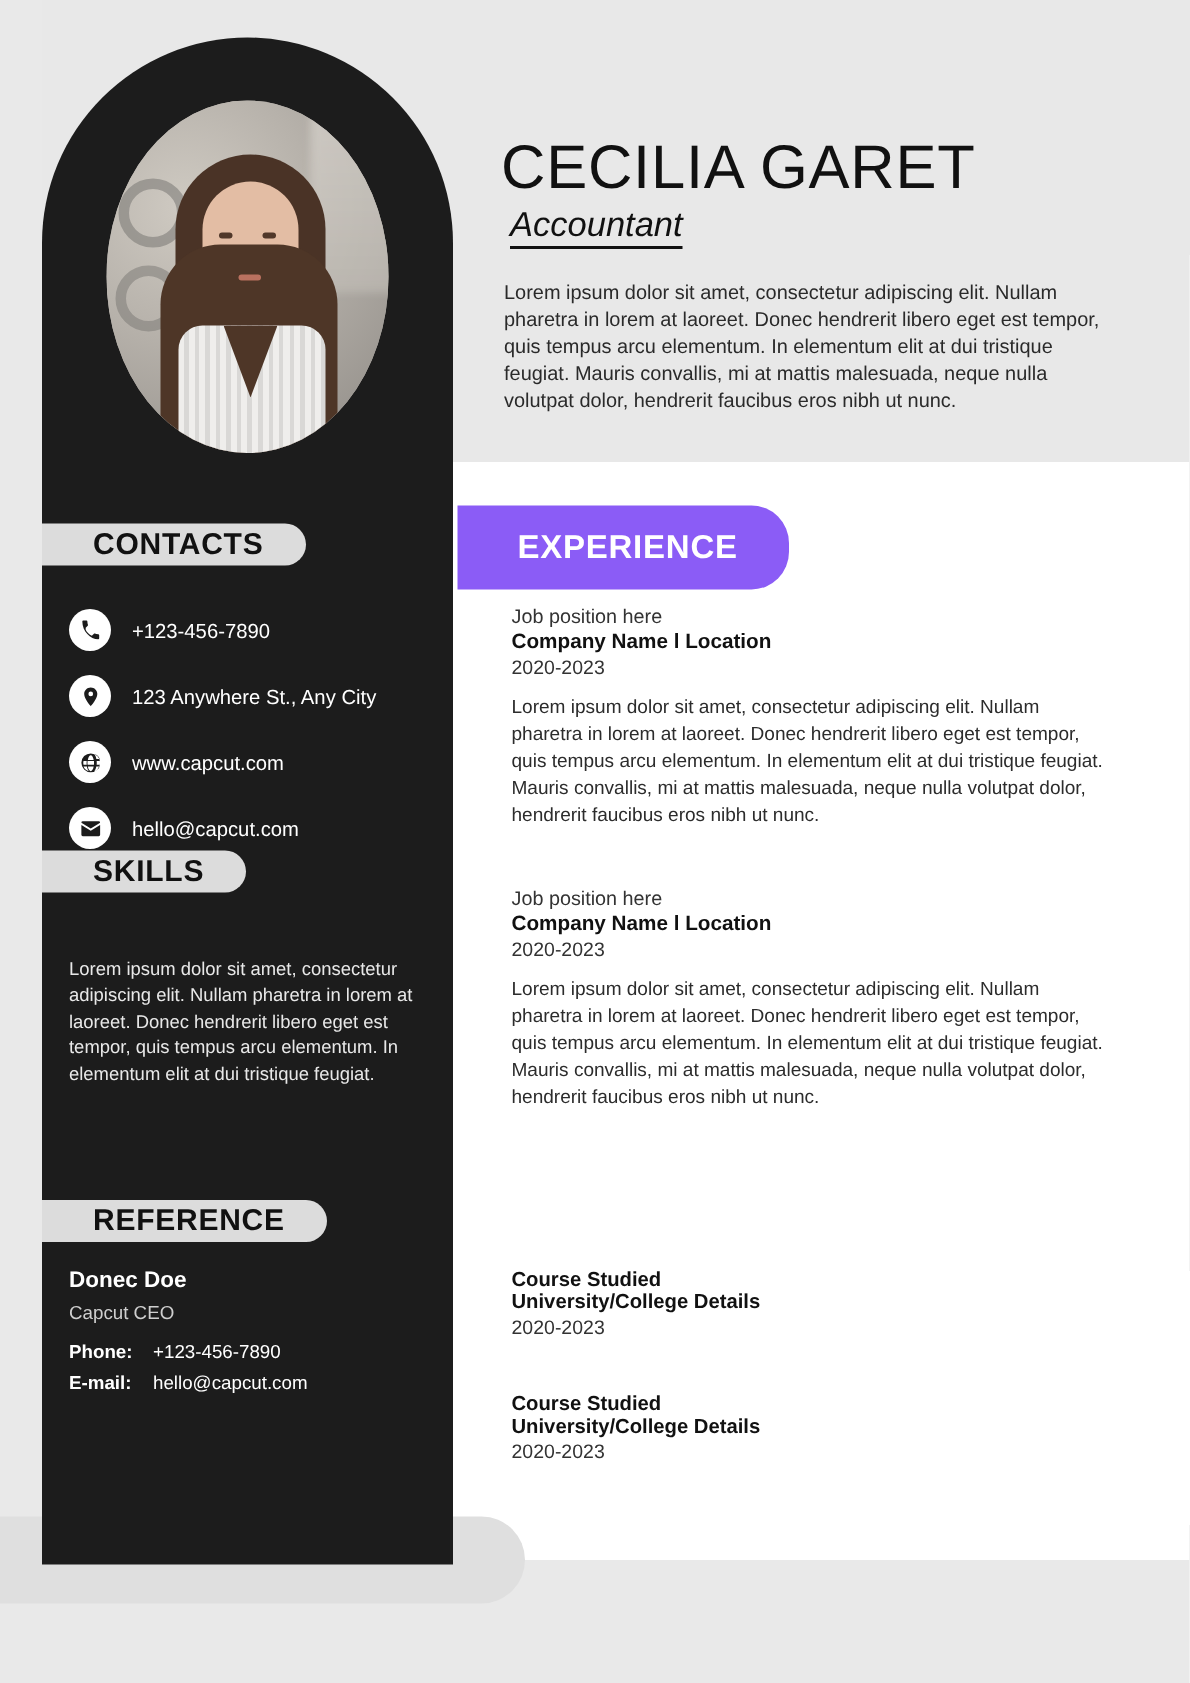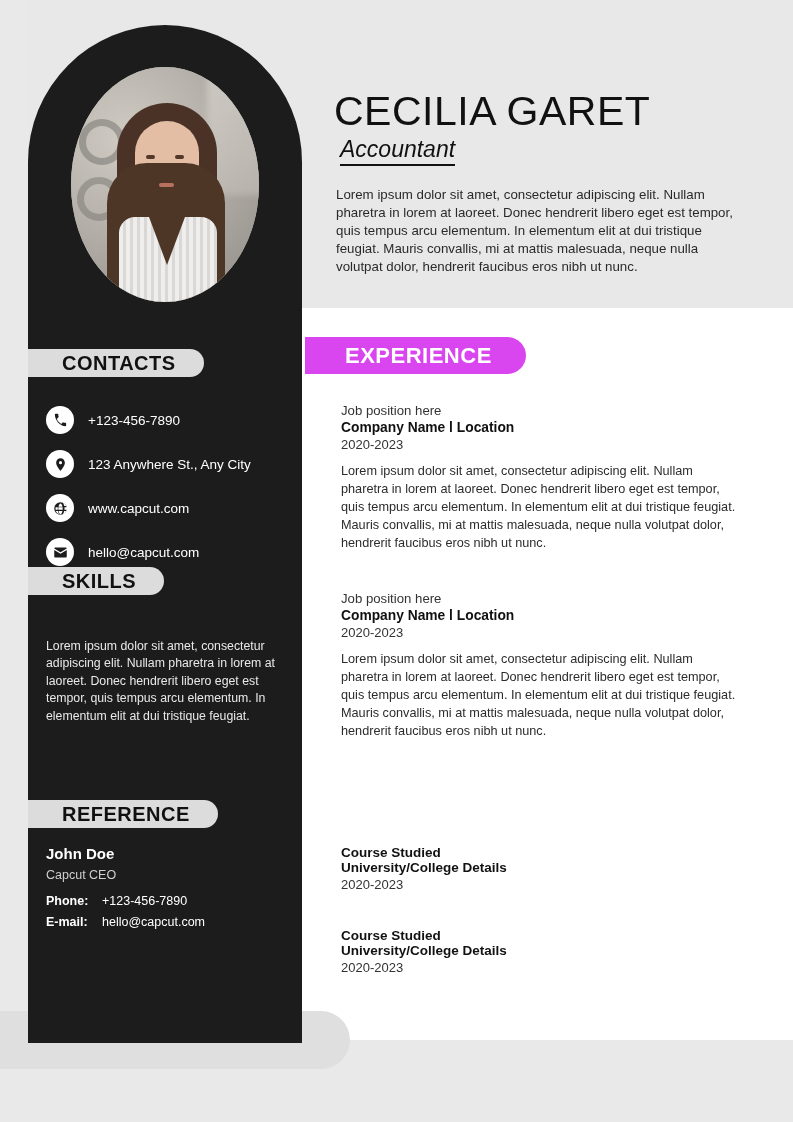--- a/index.html
+++ b/index.html
@@ -151,22 +151,22 @@
   }
 
   
   .pill {
     position: absolute;
     display: flex; align-items: center;
     font-weight: bold;
     letter-spacing: .5px;
   }
   .pill-dark {
-    background: #d946ef; color: #fff;
-    height: 37px; border-radius: 0 25px 25px 0;
+    background: #8b5cf6; color: #fff;
+    height: 56px; border-radius: 0 25px 25px 0;
     padding-left: 40px; padding-right: 34px;
     font-size: 22px;
   }
   .pill-light {
     background: #dcdcdc; color: #111;
     height: 28px; border-radius: 0 22px 22px 0;
     padding-left: 12px; padding-right: 28px;
     font-size: 20px;
   }
   .pill-light-inner { margin-left: 22px; }
@@ -296,21 +296,21 @@
   </div>
 
   <div class="pill pill-light" style="left:28px; top:567px;">
     <span class="pill-light-inner">SKILLS</span>
   </div>
   <div class="skills-body">Lorem ipsum dolor sit amet, consectetur adipiscing elit. Nullam pharetra in lorem at laoreet. Donec hendrerit libero eget est tempor, quis tempus arcu elementum. In elementum elit at dui tristique feugiat.</div>
 
   <div class="pill pill-light" style="left:28px; top:800px;">
     <span class="pill-light-inner">REFERENCE</span>
   </div>
-  <div class="ref-name">John Doe</div>
+  <div class="ref-name">Donec Doe</div>
   <div class="ref-title">Capcut CEO</div>
   <div class="ref-line ref-phone">
     <span class="lbl">Phone:</span>
     <span>+123-456-7890</span>
   </div>
   <div class="ref-line ref-email">
     <span class="lbl">E-mail:</span>
     <span>hello@capcut.com</span>
   </div>
 

